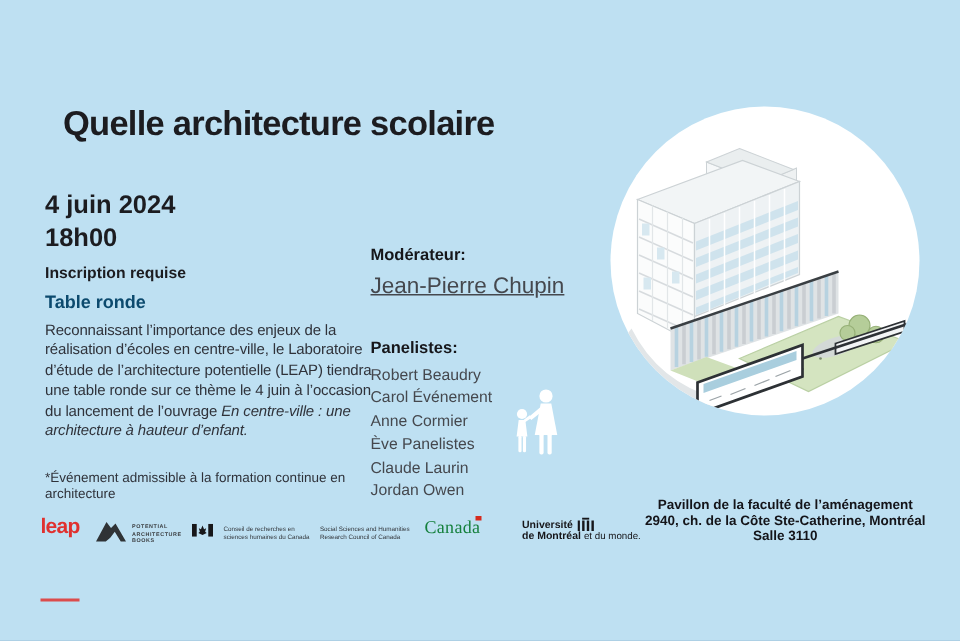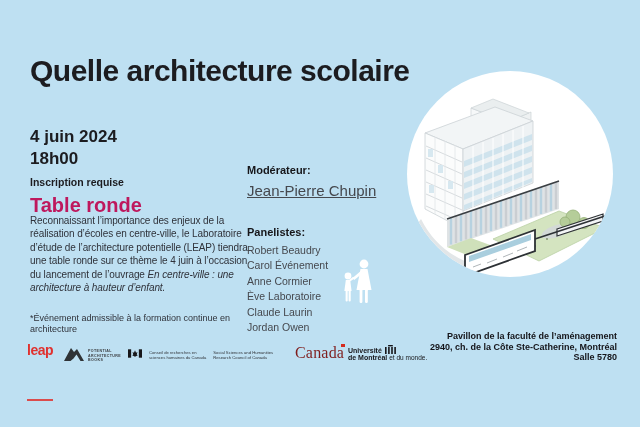--- a/index.html
+++ b/index.html
@@ -1,28 +1,28 @@
 <!DOCTYPE html>
 <html><head>
 <meta charset="utf-8">
 <style>
   html,body{margin:0;padding:0;}
   body{font-family:"Liberation Sans", sans-serif; background:#8fb6cf;}
   .poster{position:relative;width:640px;height:427px;background:#bee0f2;overflow:hidden;
           font-family:"Liberation Sans", sans-serif;color:#1c1c20;}
 
-  .title{position:absolute;left:30px;top:56px;margin:0;font-size:30px;line-height:29px;
+  .title{position:absolute;left:30px;top:56px;margin:12px;font-size:23px;line-height:29px;
          font-weight:700;letter-spacing:-0.5px;color:#1c1c20;}
 
   .datetime{position:absolute;left:30px;top:126px;font-size:17px;line-height:22px;
             font-weight:700;color:#1c1c20;}
 
   .registration{position:absolute;left:30px;top:176px;font-size:10.5px;font-weight:700;color:#1c1c20;}
 
-  .section-title{position:absolute;left:30px;top:194px;margin:0;font-size:20px;font-weight:700;color:#be185d;}
+  .section-title{position:absolute;left:30px;top:194px;margin:0;font-size:12px;font-weight:700;color:#0c4a6e;}
 
   .description{position:absolute;left:30px;top:214px;width:228px;margin:0;font-size:10px;
                line-height:13.4px;color:#2f323a;letter-spacing:-0.1px;}
   .description em{font-style:italic;}
 
   .footnote{position:absolute;left:30px;top:313px;width:212px;font-size:9px;line-height:11px;color:#2f323a;}
 
   .mid-col{position:absolute;left:247px;top:128px;width:130px;margin-top:36px;}
   .mid-label{font-size:11px;font-weight:700;color:#16161a;}
   .moderator-name{margin-top:6px;font-size:15px;color:#45484e;text-decoration:underline;}
@@ -40,31 +40,31 @@
   .logo-leap{position:absolute;left:27px;top:344px;display:flex;flex-direction:column;gap:41px;}
   .leap-text{font-size:14px;font-weight:700;letter-spacing:-0.5px;color:#e0312f;line-height:13px;}
   .leap-tagline{width:26px;height:2px;background:#e0312f;opacity:.85;margin-top:1px;}
 
   .logo-pab{position:absolute;left:64px;top:347px;display:flex;align-items:flex-start;gap:4px;}
   .pab-text{font-size:3.6px;line-height:4.6px;font-weight:700;letter-spacing:.4px;color:#3a3d40;padding-top:2px;}
 
   .logo-sshrc{position:absolute;left:128px;top:349px;display:flex;align-items:flex-start;gap:7px;}
   .sshrc-text{font-size:4.2px;line-height:5.4px;color:#303338;padding-top:1px;}
 
-  .logo-canada{position:absolute;left:295px;top:344px;font-family:"Liberation Serif", serif;
-               font-size:16px;color:#7f1d1d;letter-spacing:.2px;}
+  .logo-canada{position:absolute;left:283px;top:344px;font-family:"Liberation Serif", serif;
+               font-size:12px;color:#15803d;letter-spacing:.2px;}
   .flag-mark{display:inline-block;width:4px;height:3px;background:#d52b1e;vertical-align:top;
              margin-left:-3px;margin-top:0px;}
 
   .logo-udem{position:absolute;left:348px;top:345px;color:#16161a;}
   .udem-row1{display:flex;align-items:flex-end;gap:3px;font-size:7px;font-weight:700;line-height:7px;}
   .udem-row2{font-size:7px;font-weight:700;line-height:8px;}
   .udem-reg{font-weight:400;font-size:6.5px;}
 
-  .venue{position:absolute;right:23px;top:331px;text-align:right;font-size:9px;font-weight:700;
+  .venue{position:absolute;right:23px;top:331px;text-align:center;font-size:9px;font-weight:700;
          line-height:10.5px;color:#141419;}
 </style>
 </head>
 <body>
 
 <div class="poster">
 
   <h1 class="title"><span>Quelle architecture scolaire</span><br></h1>
 
   <div class="datetime">
@@ -81,21 +81,21 @@
   <div class="footnote">*Événement admissible à la formation continue en architecture</div>
 
   <div class="mid-col">
     <div class="mid-label">Modérateur:</div>
     <div class="moderator-name">Jean-Pierre Chupin</div>
     <div class="mid-label panelists-label">Panelistes:</div>
     <ul class="panelists">
       <li>Robert Beaudry</li>
       <li>Carol Événement</li>
       <li>Anne Cormier</li>
-      <li>Ève Laboratoire</li>
+      <li>Ève Panelistes</li>
       <li>Claude Laurin</li>
       <li>Jordan Owen</li>
     </ul>
   </div>
 
   <div class="circle">
     <svg width="206" height="206" viewBox="0 0 206 206">
 
       <path d="M14,148 Q32,184 72,195 L62,204 Q26,191 8,156 Z" fill="#e2e6e8"></path>
 
@@ -263,16 +263,16 @@
         </svg>
       </div>
       <div class="udem-row2"><span class="udem-bold">de Montréal</span> <span class="udem-reg">et du monde.</span></div>
     </div>
 
   </div>
 
   <div class="venue">
     <div>Pavillon de la faculté de l’aménagement</div>
     <div>2940, ch. de la Côte Ste-Catherine, Montréal</div>
-    <div>Salle 5780</div>
+    <div>Salle 3110</div>
   </div>
 
 </div>
 
 </body></html>

